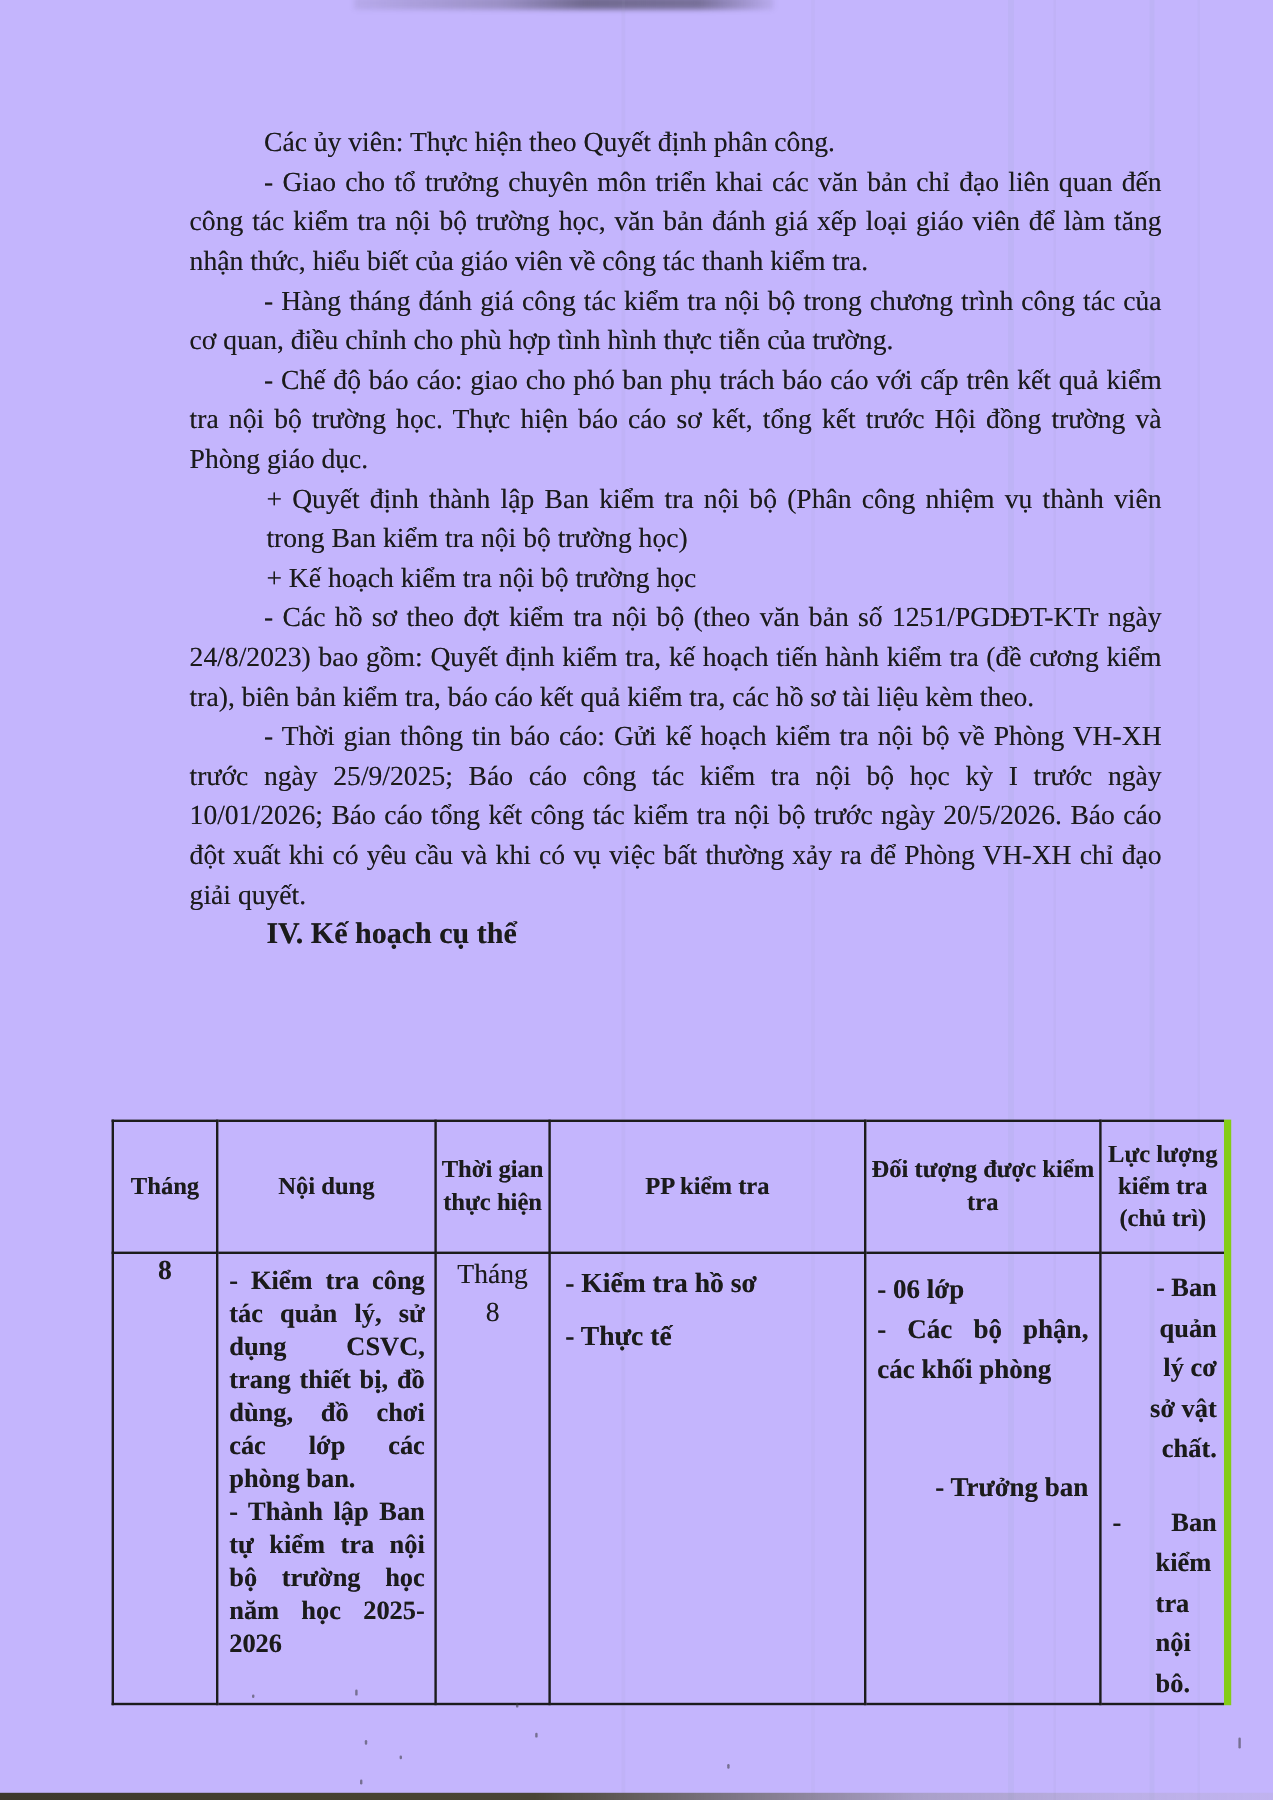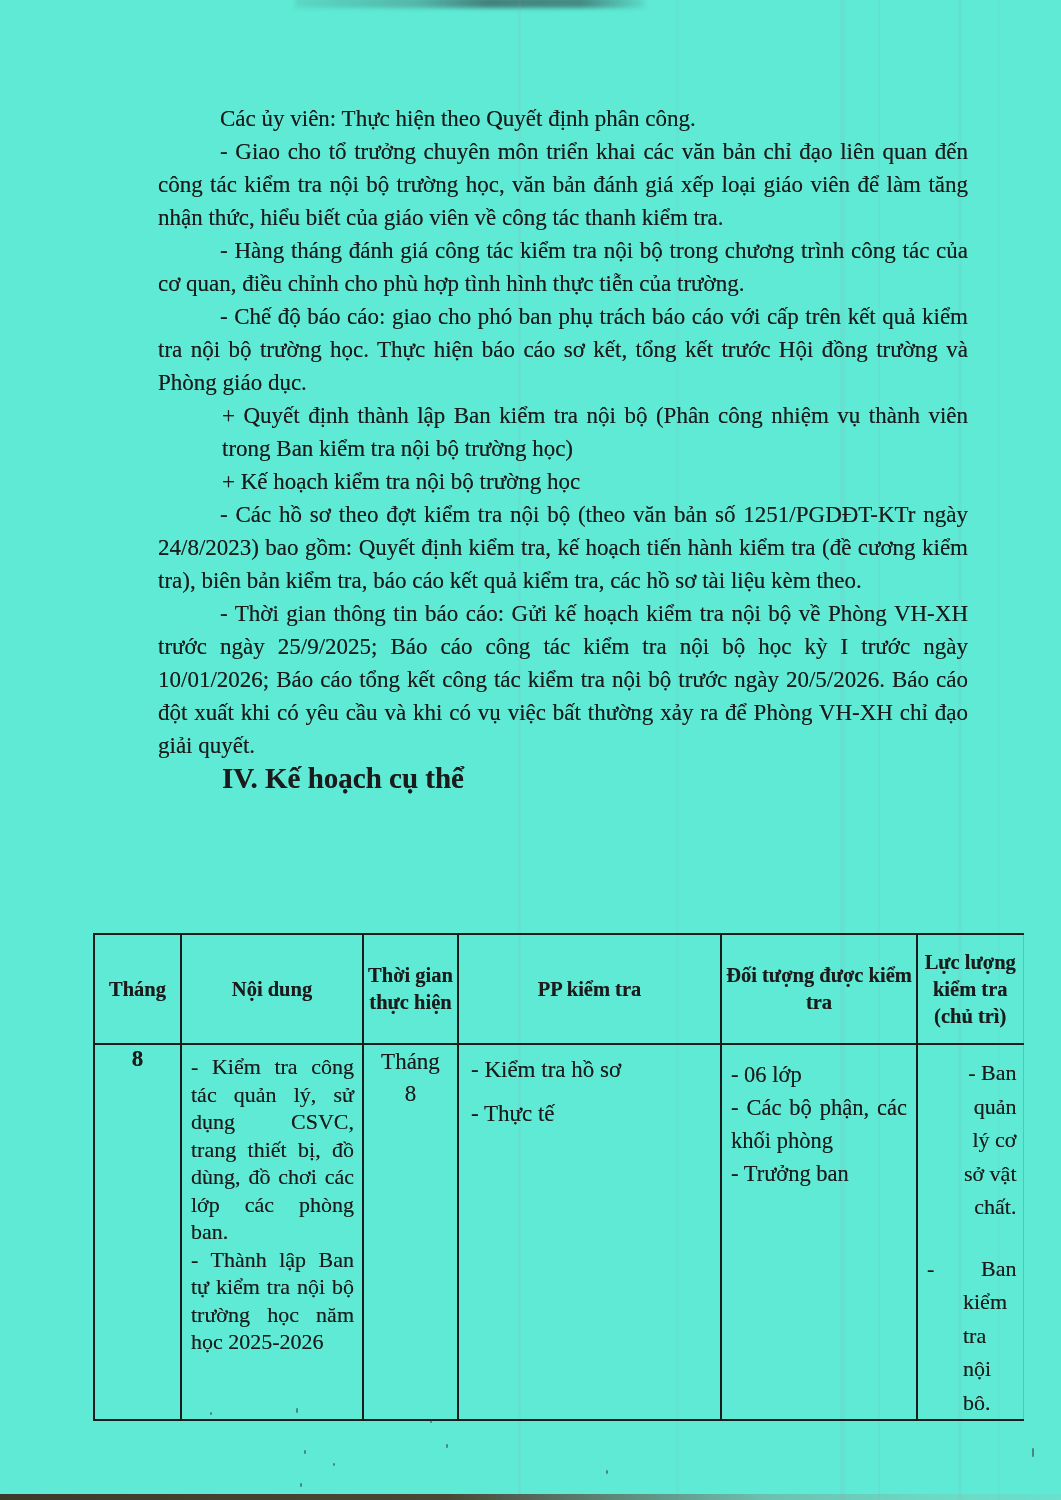--- a/index.html
+++ b/index.html
@@ -1,20 +1,20 @@
 <!DOCTYPE html>
 <html><head>
 <meta charset="utf-8">
 <style>
   html,body{margin:0;padding:0;background:#e8e8e8;}
   .page{
     position:relative;
     width:1061px;height:1500px;
     margin:0 auto;
-    background:#5eead4;
+    background:#c4b5fd;
     overflow:hidden;
     font-family:"Liberation Serif", serif;
     color:#1b1b1b;
   }
   
   .top-smudge{
     position:absolute;left:295px;top:-3px;width:350px;height:11px;
     background:linear-gradient(90deg,
       rgba(70,70,80,0.10) 0%,
       rgba(60,60,70,0.30) 35%,
@@ -53,48 +53,48 @@
 
   
   .text-block{
     position:absolute;left:158px;top:102px;width:810px;
     font-size:23px;line-height:33px;
     text-align:justify;
     text-shadow:0 0 0.5px rgba(20,20,20,0.55);
   }
   .para{margin:0;text-indent:62px;}
   .para.block{margin-left:64px;text-indent:0;}
-  .heading{margin:0 0 0 64px;text-indent:0;font-weight:700;font-size:29px;}
+  .heading{margin:0 0 0 64px;text-indent:0;font-weight:700;font-size:25px;}
 
   
   .doc-table{
     position:absolute;left:93px;top:933px;width:929px;
     border-collapse:collapse;table-layout:fixed;
     text-shadow:0 0 0.5px rgba(20,20,20,0.5);
   }
   .doc-table th,.doc-table td{border:2px solid #1c1c1c;overflow:hidden;}
-  .doc-table th:last-child,.doc-table td:last-child{border-right:1px solid #84cc16;}
+  .doc-table th:last-child,.doc-table td:last-child{border-right:6px solid #84cc16;}
   .doc-table thead tr{height:110px;}
   .doc-table tbody tr{height:340px;}
   .doc-table th{
     font-weight:700;font-size:20.5px;line-height:27px;
     text-align:center;vertical-align:middle;padding:2px 4px;
   }
   .doc-table td{vertical-align:top;}
-  .cell-item{margin:0;}
+  .cell-item{margin:0;font-weight:bold;}
   .c-thang{text-align:center;vertical-align:middle;font-weight:700;font-size:23px;}
   .c-noidung{padding:8px 8px 0 9px;font-size:22px;line-height:27.5px;}
   .c-noidung .cell-item{text-align:justify;}
   .c-thoigian{text-align:center;vertical-align:middle;font-size:23px;line-height:32px;}
   .c-pp{padding:10px 10px 0 12px;font-size:23px;line-height:30px;}
   .c-pp .i1{margin-bottom:14px;}
   .c-doituong{padding:13px 9px 0 9px;font-size:22.5px;line-height:33px;border-radius:15px;}
   .c-doituong .i1{text-align:left;}
   .c-doituong .i2{text-align:justify;}
-  .c-doituong .i3{text-align:left;}
+  .c-doituong .i3{text-align:right;margin-top:66px;}
   .c-lucluong{padding:11px 6px 0 9px;font-size:22px;line-height:33.5px;}
   .c-lucluong .i1{text-align:right;margin-left:25px;}
   .c-lucluong .i2{
     margin-top:28px;text-align:justify;
     padding-left:36px;text-indent:-36px;
   }
 </style>
 </head>
 <body>
 

